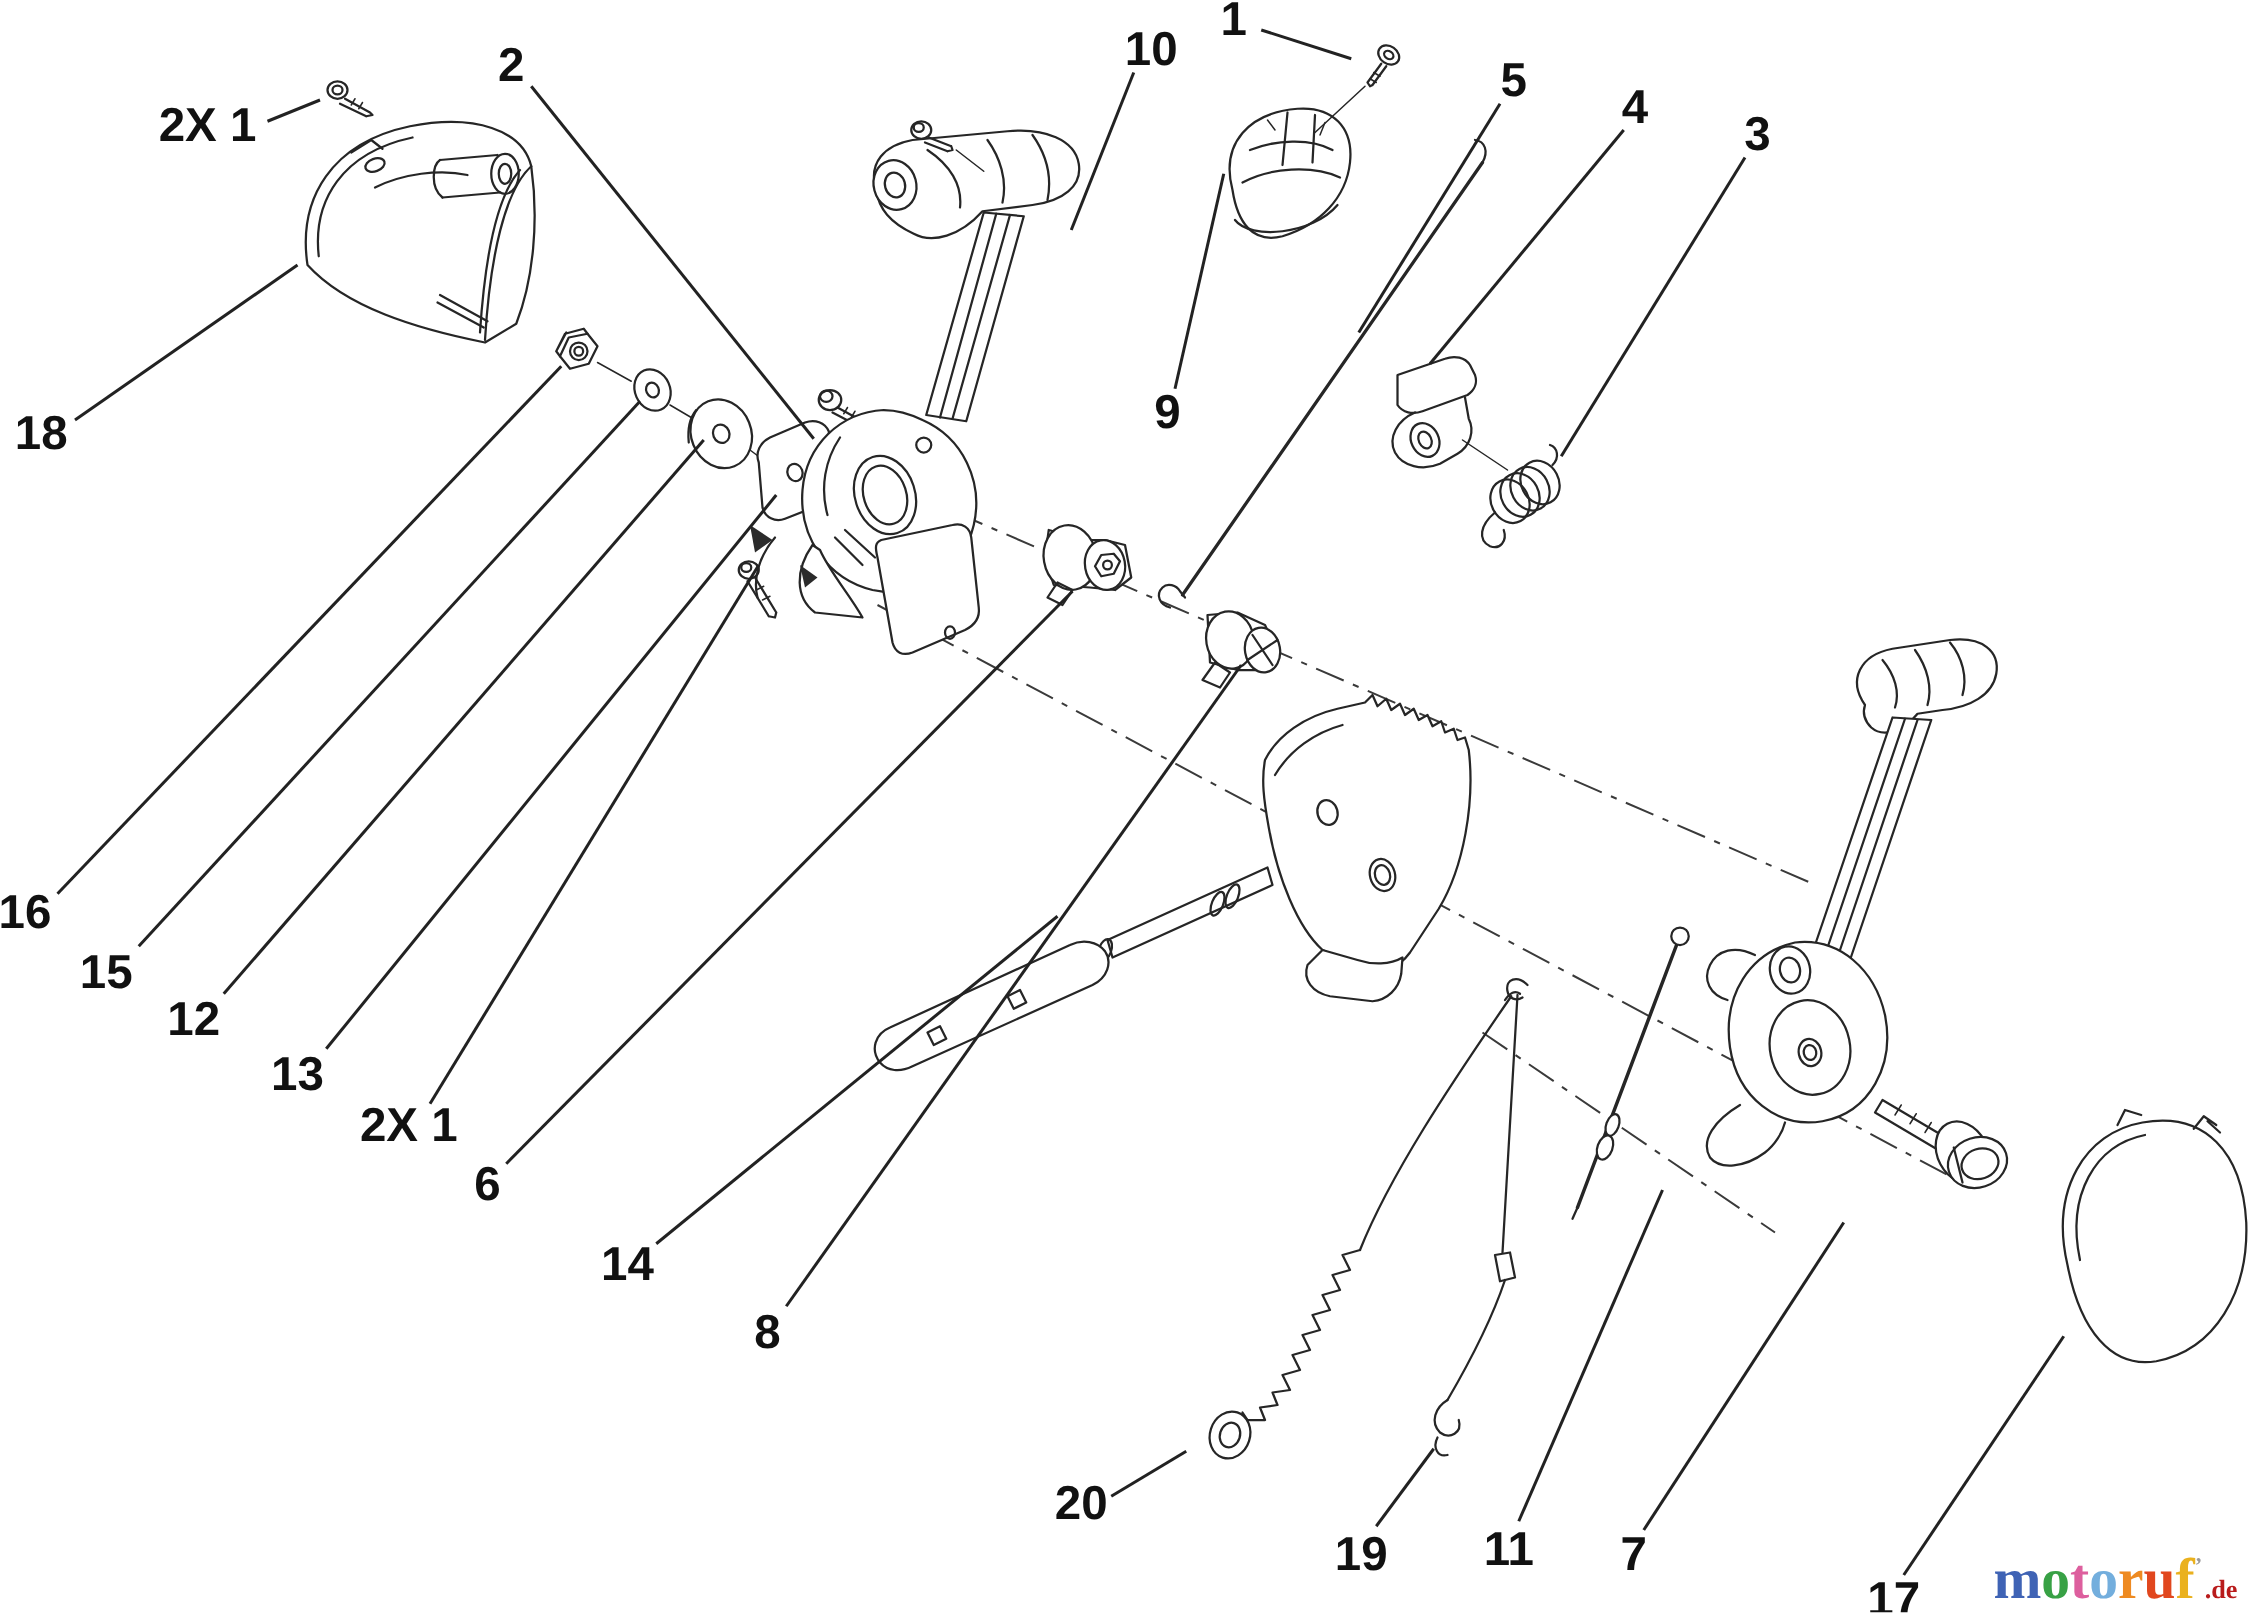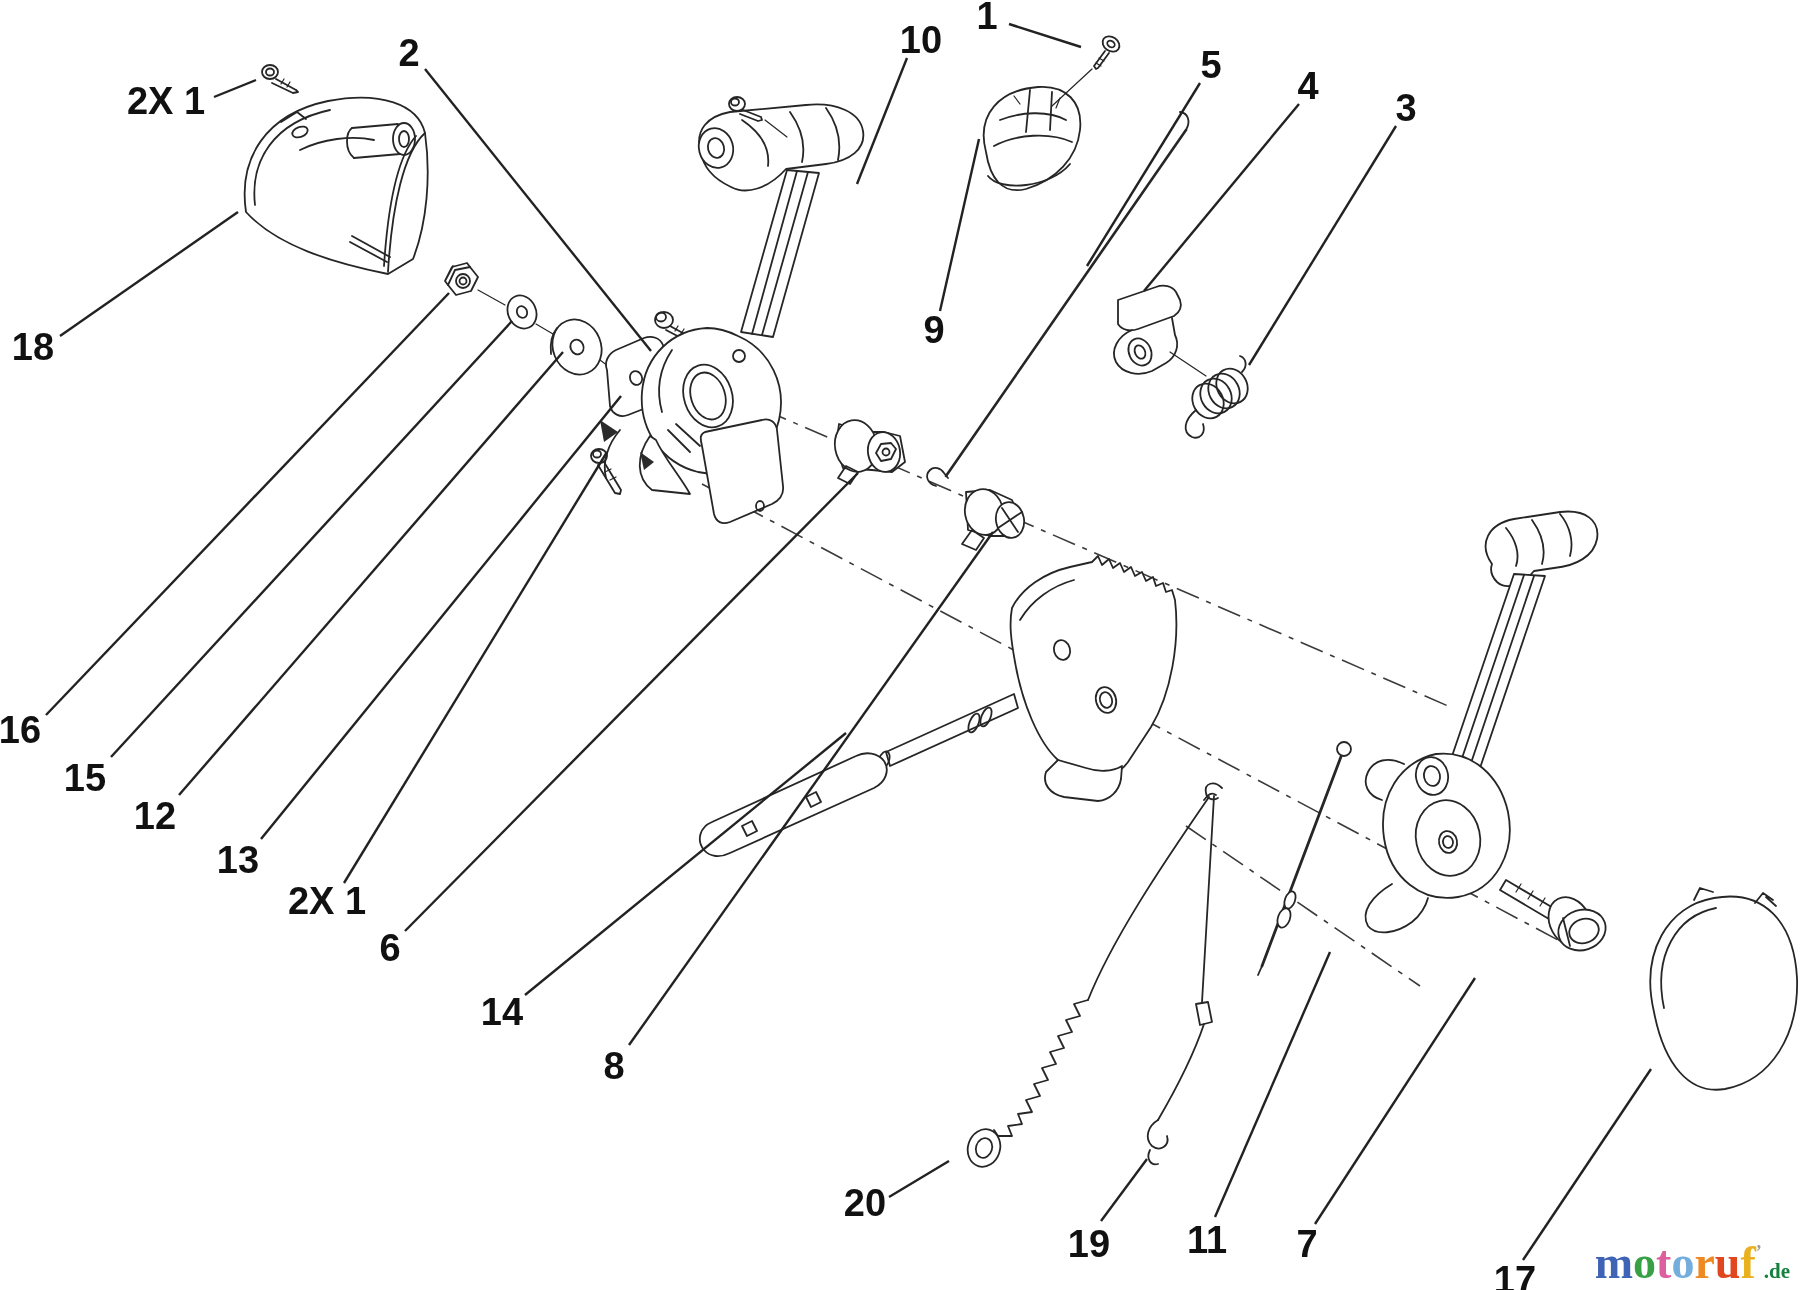--- a/index.html
+++ b/index.html
@@ -7,21 +7,21 @@
          font-family:"Liberation Sans",sans-serif;}
   #art{position:absolute;left:0;top:0;}
   .lineart{stroke:#262626;stroke-width:1.8;fill:none;stroke-linecap:round;stroke-linejoin:round;}
   .thin{stroke-width:1.2;}
   .solidwhite{fill:#ffffff;}
   .dark{fill:#2b2b2b;stroke:none;}
   #logo{position:absolute;right:10px;bottom:4px;display:flex;align-items:baseline;
         font-family:"Liberation Serif",serif;font-weight:bold;line-height:1;}
   #logo .ltr{font-size:46px;}
   #logo .tick{font-size:18px;color:#9a9a9a;transform:translateY(-20px);}
-  #logo .suffix{font-size:21px;color:#15803d;margin-left:2px;}
+  #logo .suffix{font-size:21px;color:#b91c1c;margin-left:2px;}
 </style>
 </head>
 <body>
 
 <div id="stage">
   <svg id="art" width="1800" height="1290" viewBox="0 0 1800 1290">
 
     <g id="axis-layer" stroke="#3a3a3a" stroke-width="1.6" stroke-dasharray="24 8 5 8">
         <line x1="640" y1="356" x2="1448" y2="706"></line>
         <line x1="702" y1="484" x2="1558" y2="940"></line>

